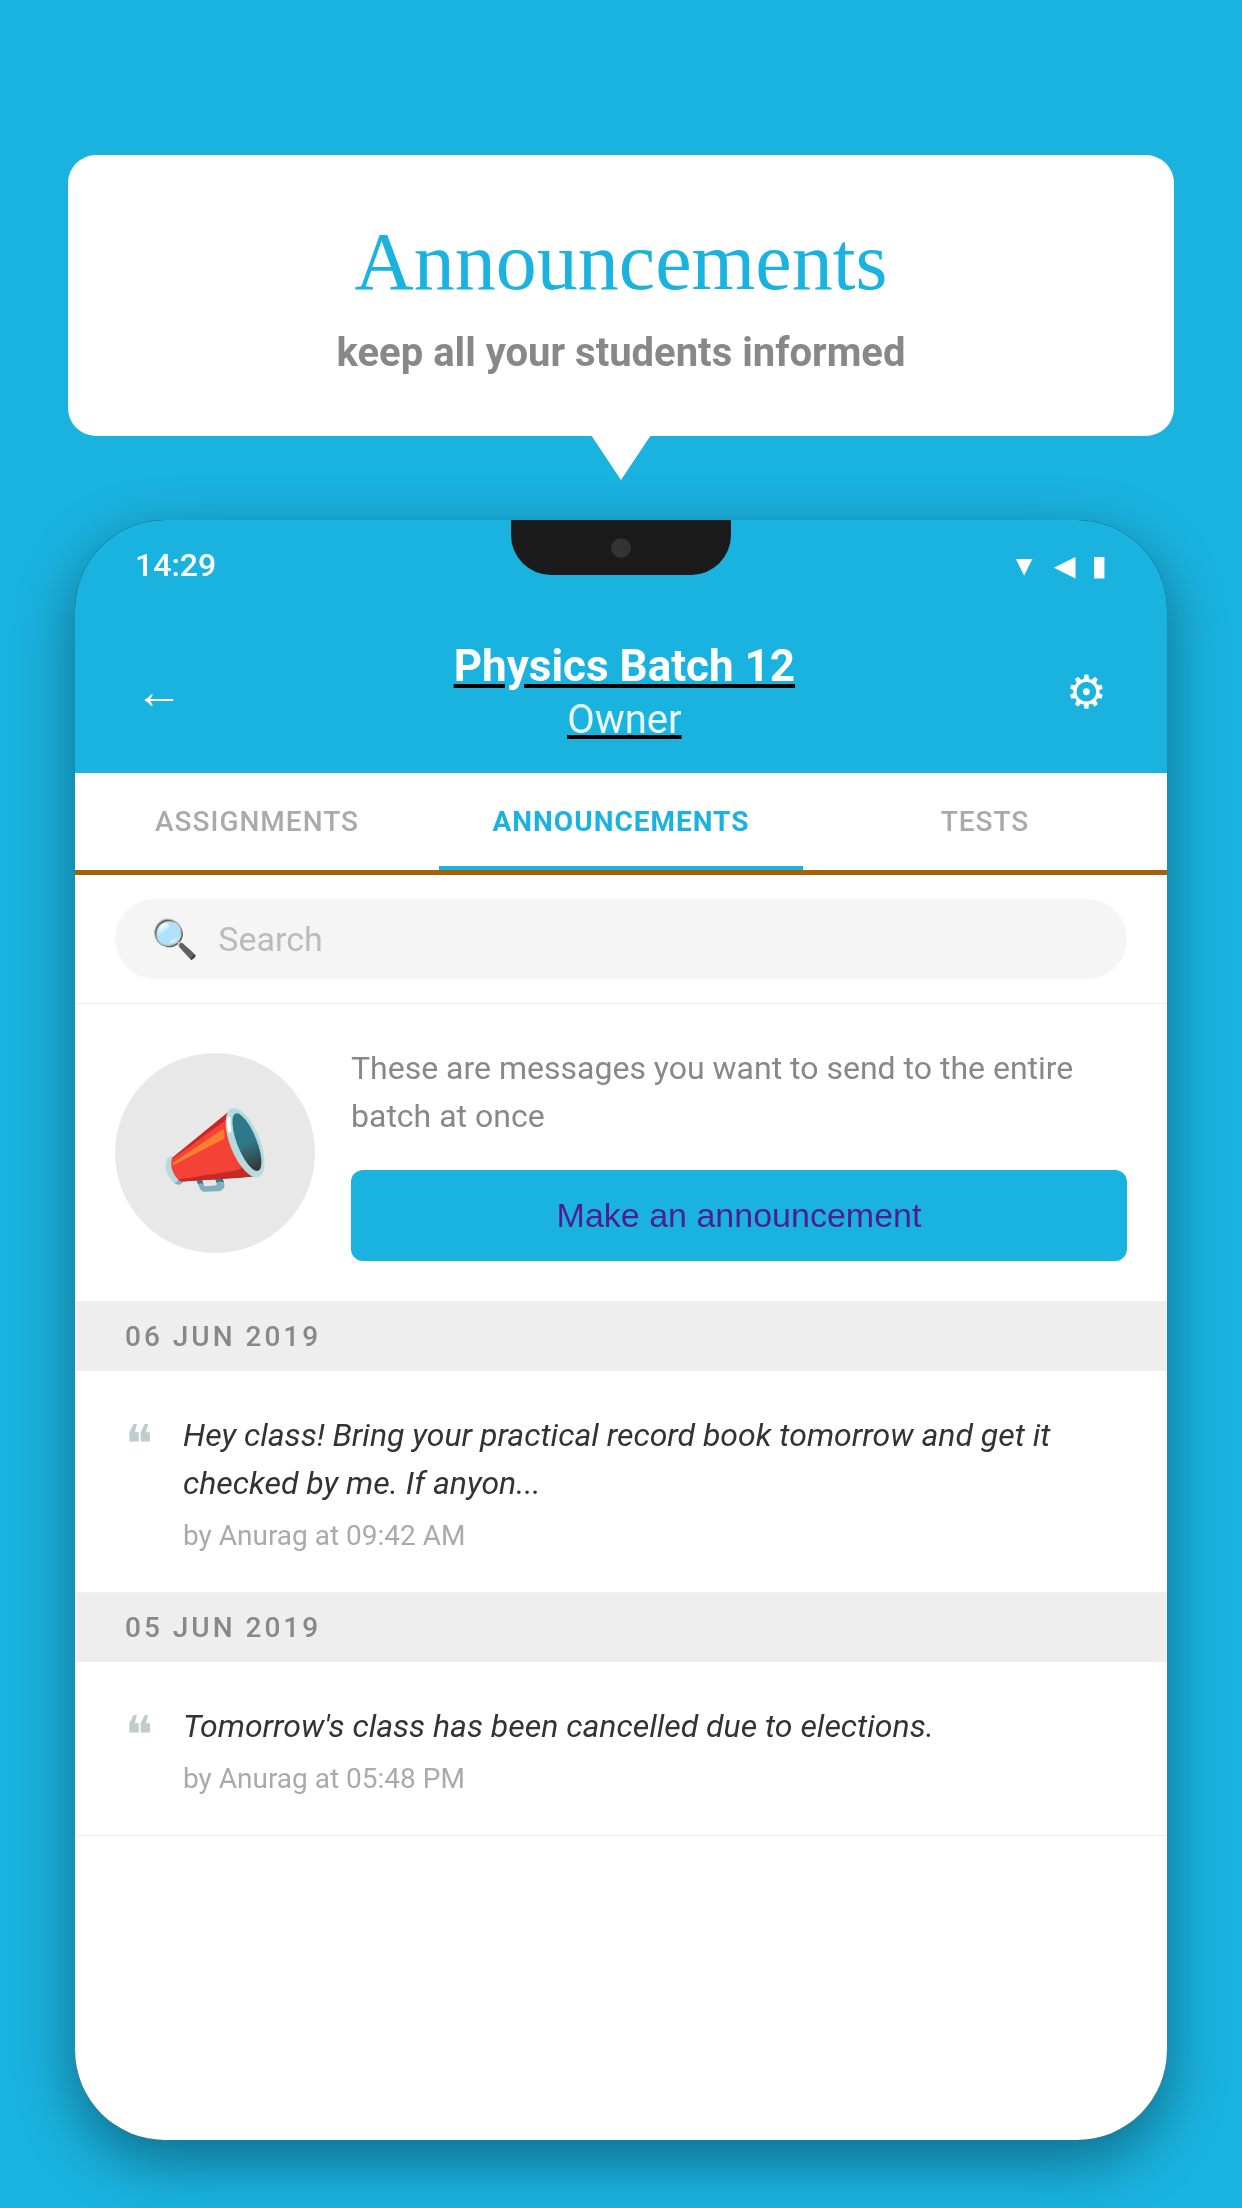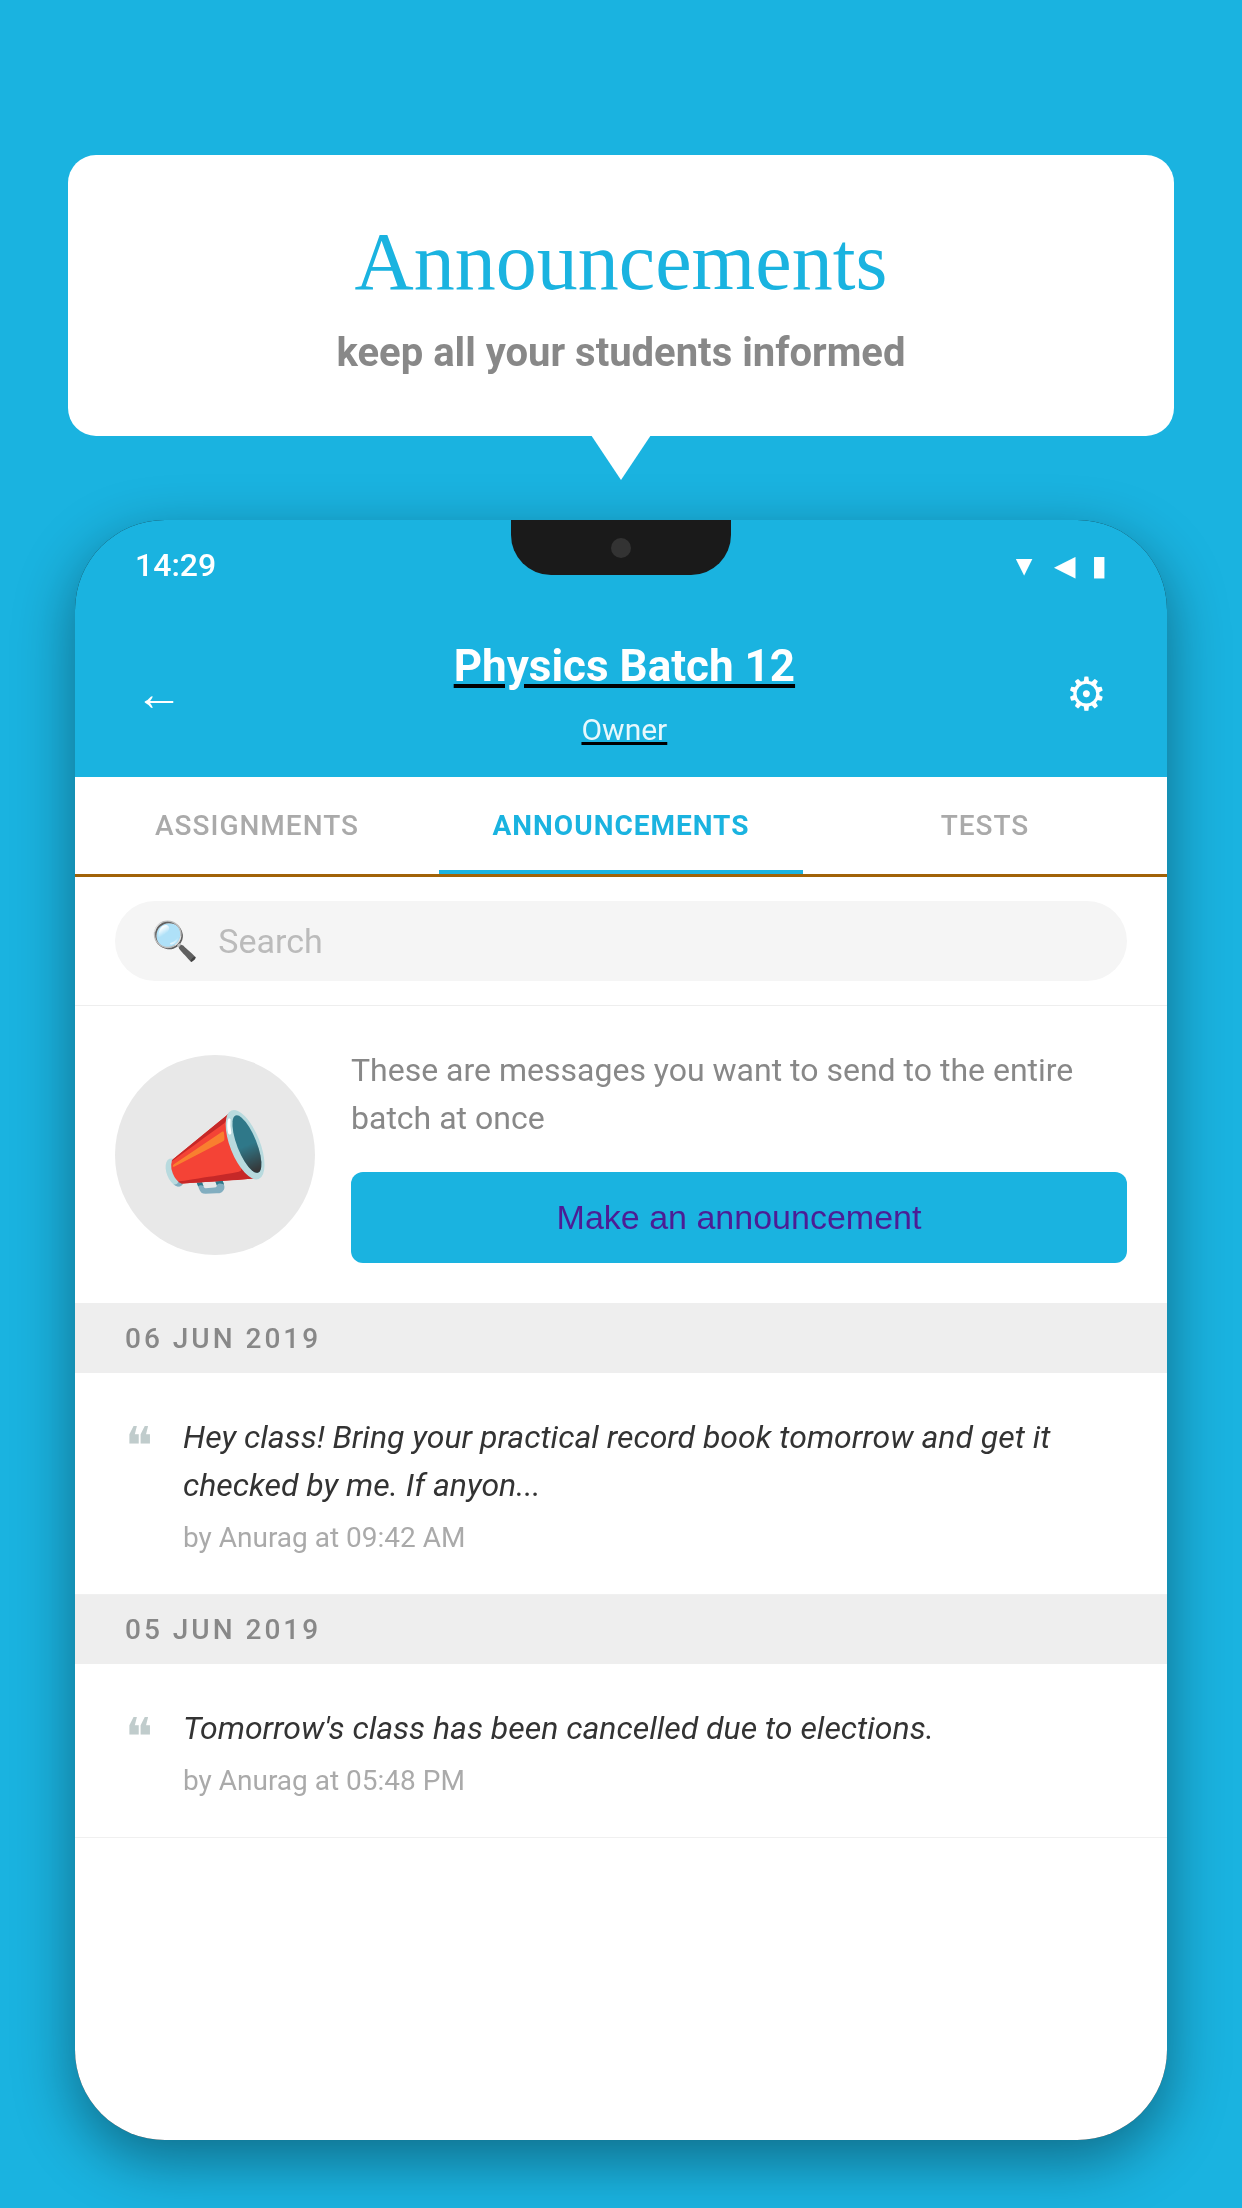--- a/index.html
+++ b/index.html
@@ -152,34 +152,34 @@
     }
 
     .header-title {
       color: white;
       font-size: 44px;
       font-weight: 700;
     }
 
     .header-subtitle {
       color: rgba(255,255,255,0.9);
-      font-size: 30px;
-      margin-top: 20px;
+      font-size: 40px;
+      margin-top: 4px;
     }
 
     .gear-icon {
       color: white;
       font-size: 46px;
     }
 
     
     .tabs-container {
       background: white;
       display: flex;
-      border-bottom: 3px solid #a16207;
+      border-bottom: 5px solid #a16207;
     }
 
     .tab {
       flex: 1;
       text-align: center;
       padding: 32px 0;
       font-size: 28px;
       font-weight: 500;
       color: #aaa;
       letter-spacing: 1px;

